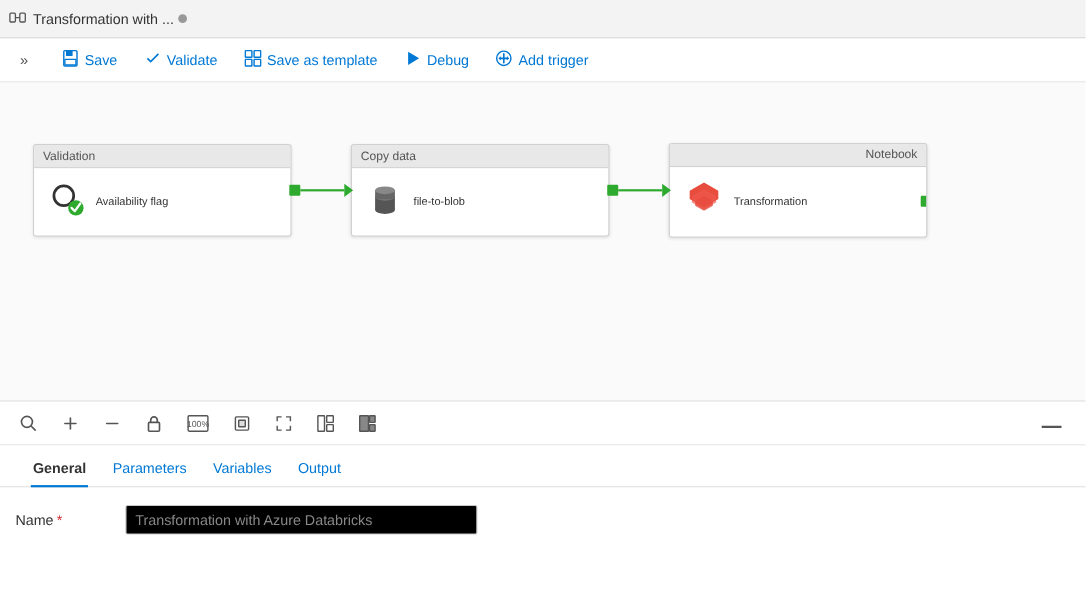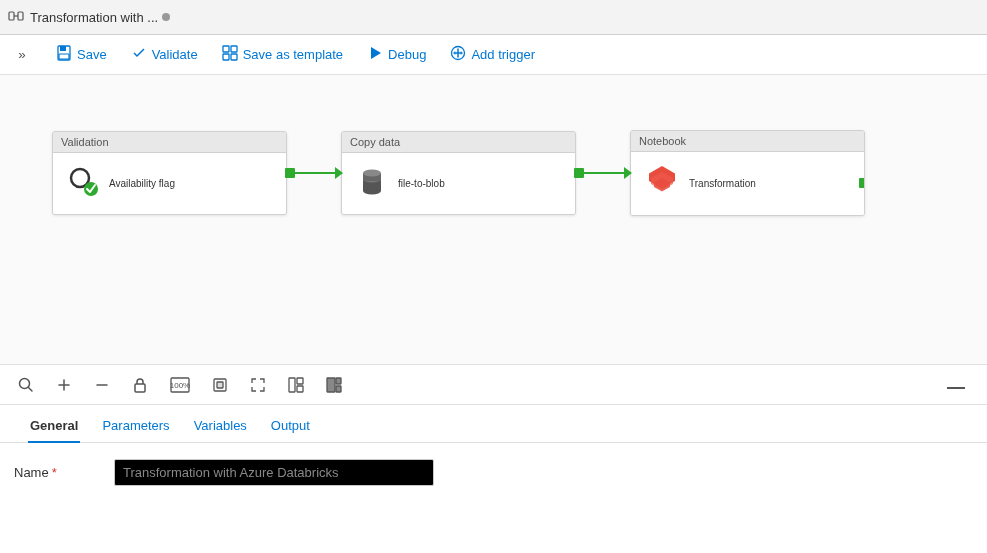--- a/index.html
+++ b/index.html
@@ -79,21 +79,21 @@
       height: 290px;
       overflow: hidden;
     }
 
     
     .pipeline-flow {
       display: flex;
       align-items: center;
       position: absolute;
       top: 55px;
-      left: 52px;
+      left: 30px;
     }
     .pipeline-node {
       width: 235px;
       background: #f5f5f5;
       border: 1px solid #d0d0d0;
       border-radius: 3px;
       overflow: hidden;
       box-shadow: 0 1px 3px rgba(0,0,0,0.1);
     }
     .node-header {
@@ -332,21 +332,21 @@
         <span class="node-label">file-to-blob</span>
       </div>
     </div>
 
     <div class="arrow-connector">
       <div style="width:10px;height:10px;background:#2eaa2e;border-radius:1px;"></div>
       <div style="width:40px;height:2px;background:#2eaa2e;"></div>
       <div style="width:0;height:0;border-top:6px solid transparent;border-bottom:6px solid transparent;border-left:8px solid #2eaa2e;"></div>
     </div>
 
-    <div class="pipeline-node" style="position:relative;">
+    <div class="pipeline-node" style="position:relative;text-align:right;">
       <div class="node-header">Notebook</div>
       <div class="node-body">
         <span class="node-icon">
           <svg width="34" height="34" viewBox="0 0 34 34">
 
             <polygon points="17,2 30,9.5 30,17 17,24.5 4,17 4,9.5" fill="#e84c3d"></polygon>
             <polygon points="17,8 28,14 28,20 17,26 6,20 6,14" fill="#f05a4e" opacity="0.7"></polygon>
             <polygon points="17,14 25,18.5 25,23 17,27.5 9,23 9,18.5" fill="#e84c3d" opacity="0.85"></polygon>
           </svg>
         </span>

